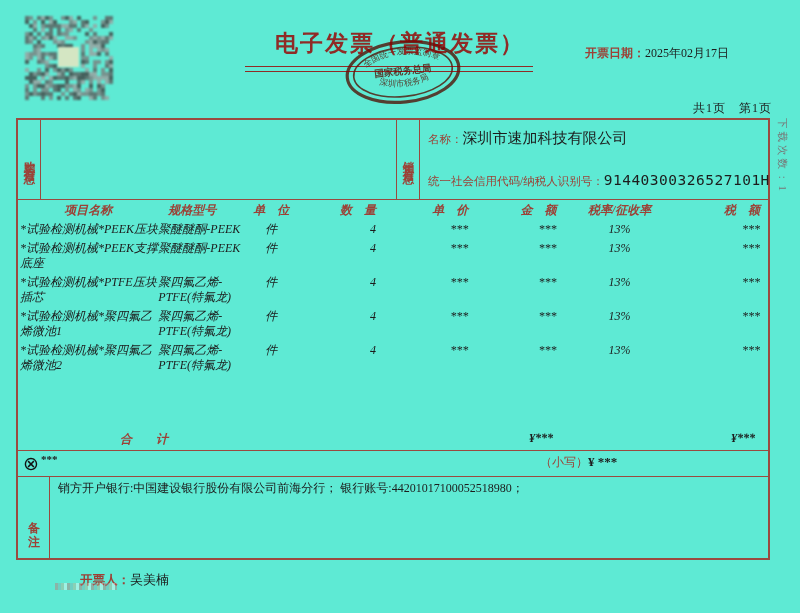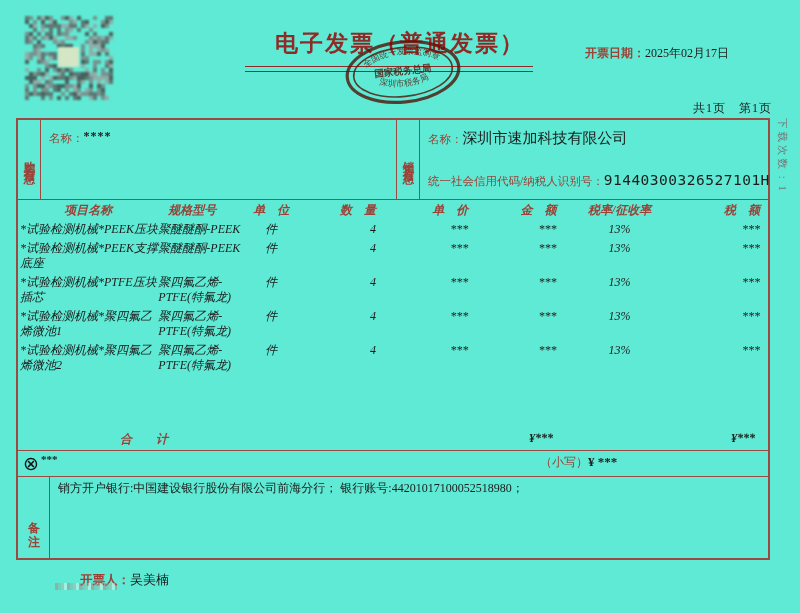--- a/index.html
+++ b/index.html
@@ -400,23 +400,20 @@
   </div>
 
   <div class="page-info">共1页　第1页</div>
   <div class="download-count">下载次数：1</div>
 
   <div class="invoice-box">
 
     <div class="party-row">
       <div class="vlabel party-label buyer-label">购买方信息</div>
       <div class="party-content buyer-content">
-        <div>
-          <span class="f-lbl">名称：</span><span class="name-stars">****</span>
-        </div>
       </div>
       <div class="vlabel party-label seller-label">销售方信息</div>
       <div class="party-content seller-content">
         <div>
           <span class="f-lbl">名称：</span><span class="seller-name">深圳市速加科技有限公司</span>
         </div>
         <div>
           <span class="f-lbl">统一社会信用代码/纳税人识别号：</span><span class="seller-taxid">91440300326527101H</span>
         </div>
       </div>

